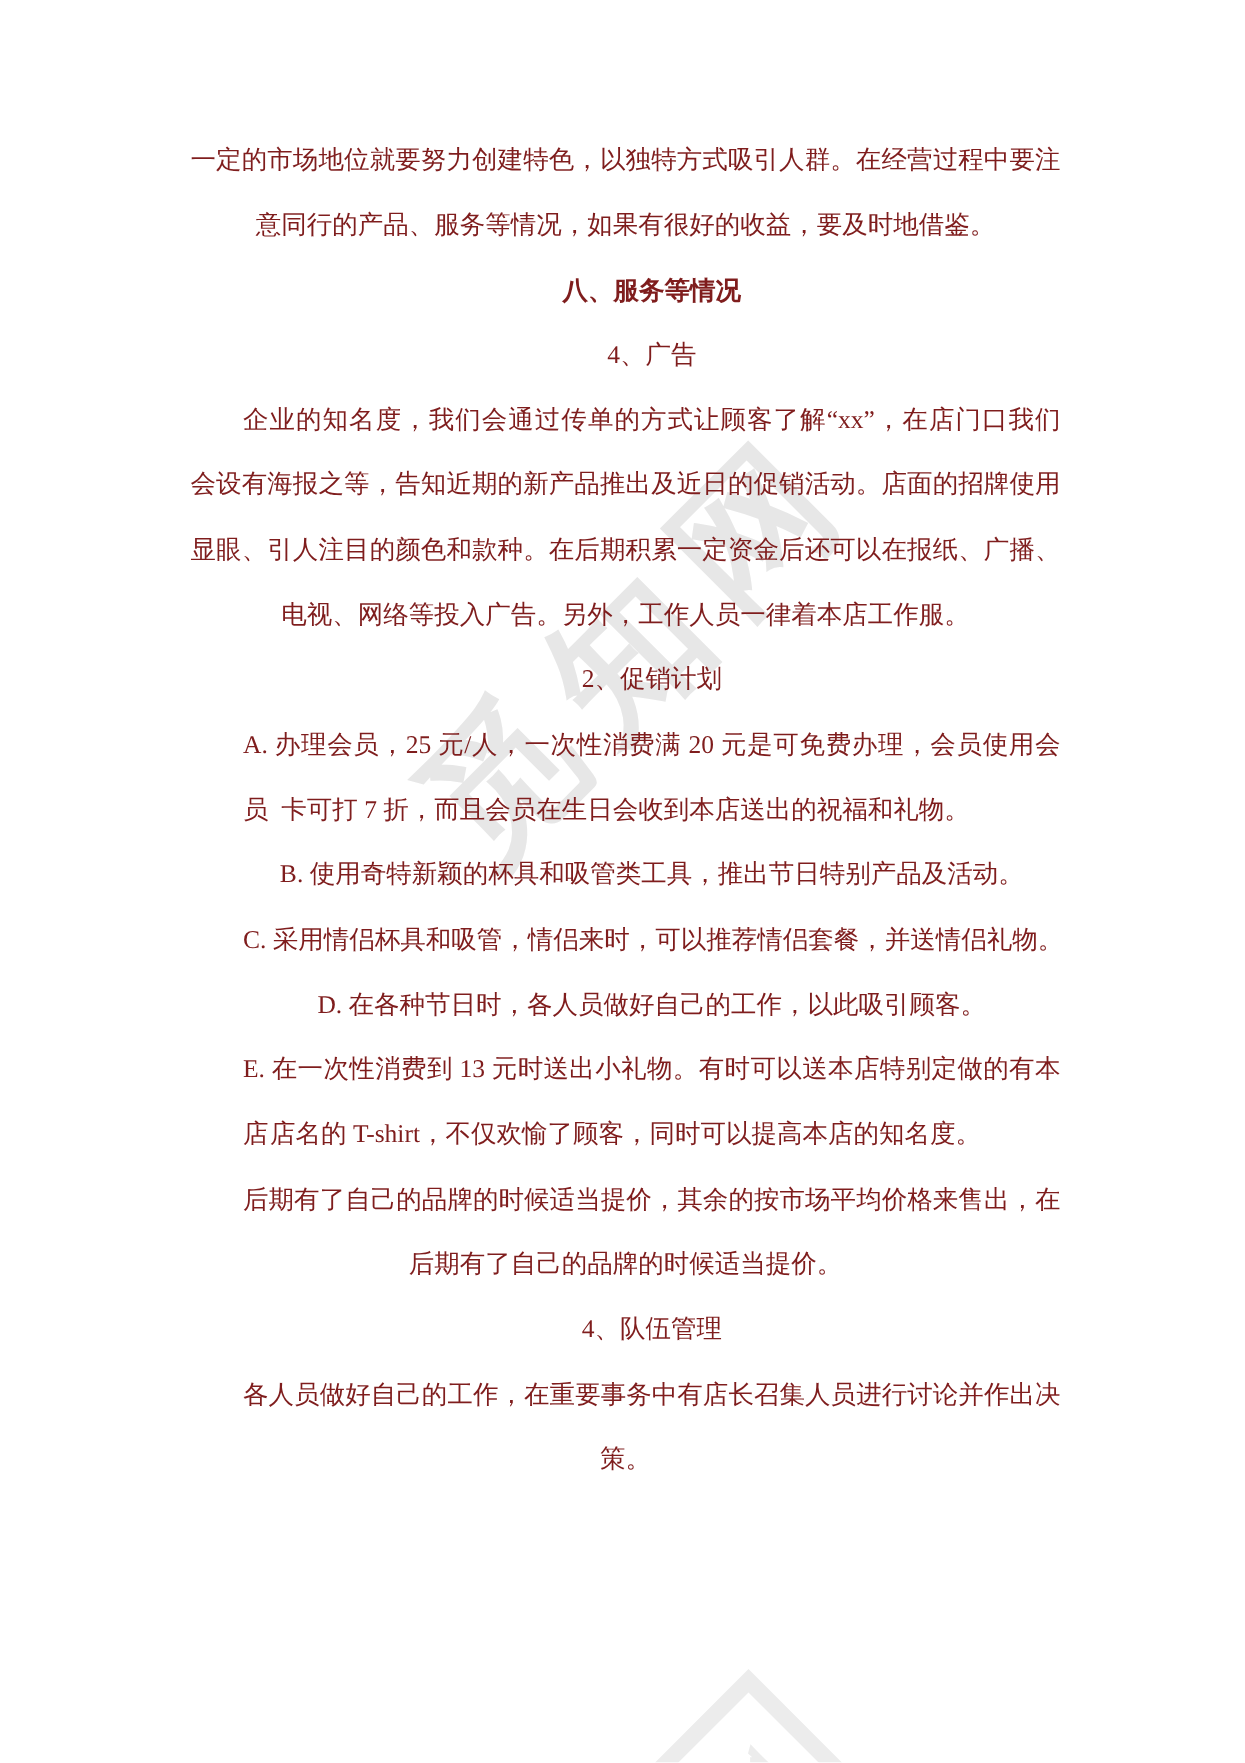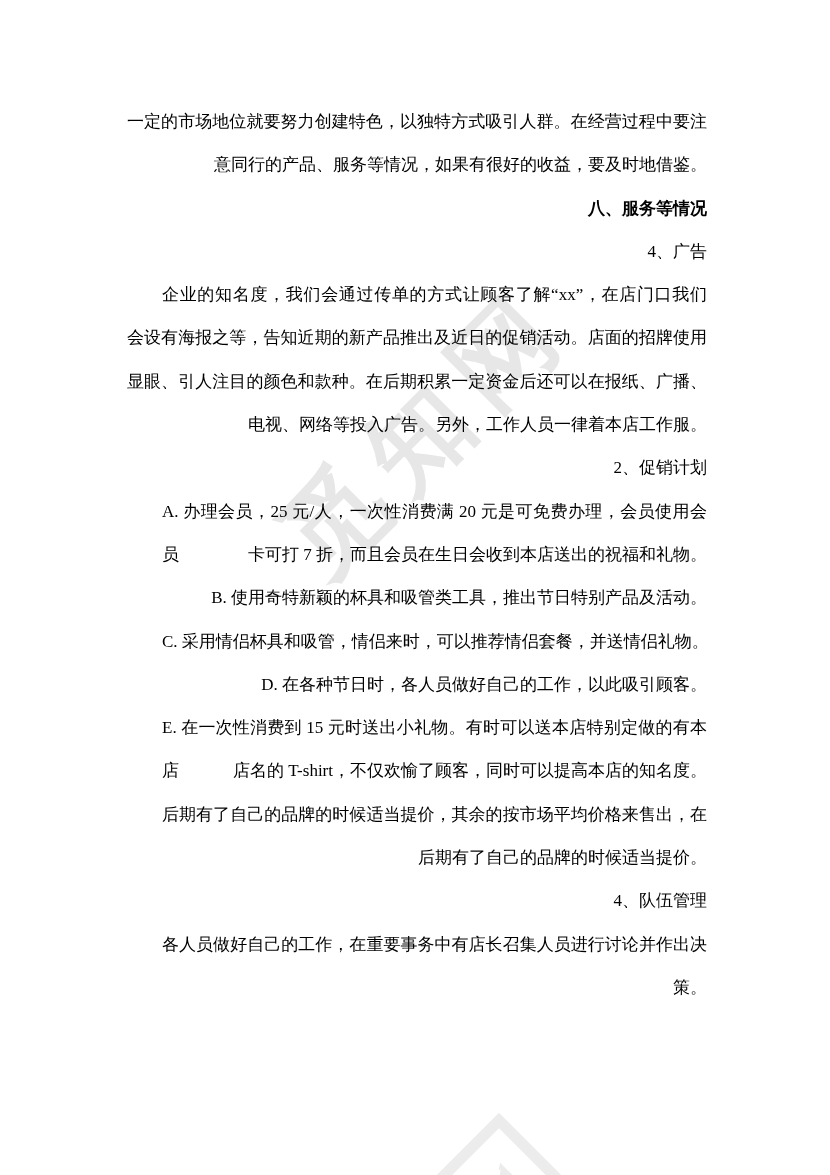--- a/index.html
+++ b/index.html
@@ -46,31 +46,31 @@
     color: #ececec;
     font-size: 56px;
     font-weight: 700;
     user-select: none;
     font-family: "Liberation Sans", "DejaVu Sans", sans-serif;
   }
   
   .content {
     position: absolute;
     left: 127px;
-    top: 100px;
+    top: 85px;
     width: 580px;
     font-size: 17px;
     line-height: 43.3px;
-    color: #000000;
+    color: #7f1d1d;
     letter-spacing: 0;
   }
   .line {
     height: 43.3px;
     white-space: nowrap;
-    text-align: right;
+    text-align: center;
   }
   .line.justify {
     white-space: normal;
     text-align: justify;
     text-align-last: justify;
   }
   .line.indent {
     padding-left: 35px;
   }
   .line.bold {
@@ -96,21 +96,21 @@
       <div class="line indent justify">企业的知名度，我们会通过传单的方式让顾客了解“xx”，在店门口我们</div>
       <div class="line justify">会设有海报之等，告知近期的新产品推出及近日的促销活动。店面的招牌使用</div>
       <div class="line justify">显眼、引人注目的颜色和款种。在后期积累一定资金后还可以在报纸、广播、</div>
       <div class="line">电视、网络等投入广告。另外，工作人员一律着本店工作服。</div>
       <div class="line indent">2、促销计划</div>
       <div class="line indent justify">A. 办理会员，25 元/人，一次性消费满 20 元是可免费办理，会员使用会员</div>
       <div class="line">卡可打 7 折，而且会员在生日会收到本店送出的祝福和礼物。</div>
       <div class="line indent">B. 使用奇特新颖的杯具和吸管类工具，推出节日特别产品及活动。</div>
       <div class="line indent">C. 采用情侣杯具和吸管，情侣来时，可以推荐情侣套餐，并送情侣礼物。</div>
       <div class="line indent">D. 在各种节日时，各人员做好自己的工作，以此吸引顾客。</div>
-      <div class="line indent justify">E. 在一次性消费到 15 元时送出小礼物。有时可以送本店特别定做的有本店</div>
+      <div class="line indent justify">E. 在一次性消费到 13 元时送出小礼物。有时可以送本店特别定做的有本店</div>
       <div class="line">店名的 T-shirt，不仅欢愉了顾客，同时可以提高本店的知名度。</div>
       <div class="line indent justify">后期有了自己的品牌的时候适当提价，其余的按市场平均价格来售出，在</div>
       <div class="line">后期有了自己的品牌的时候适当提价。</div>
       <div class="line indent">4、队伍管理</div>
       <div class="line indent justify">各人员做好自己的工作，在重要事务中有店长召集人员进行讨论并作出决</div>
       <div class="line">策。</div>
     </div>
 
 </div>
 

